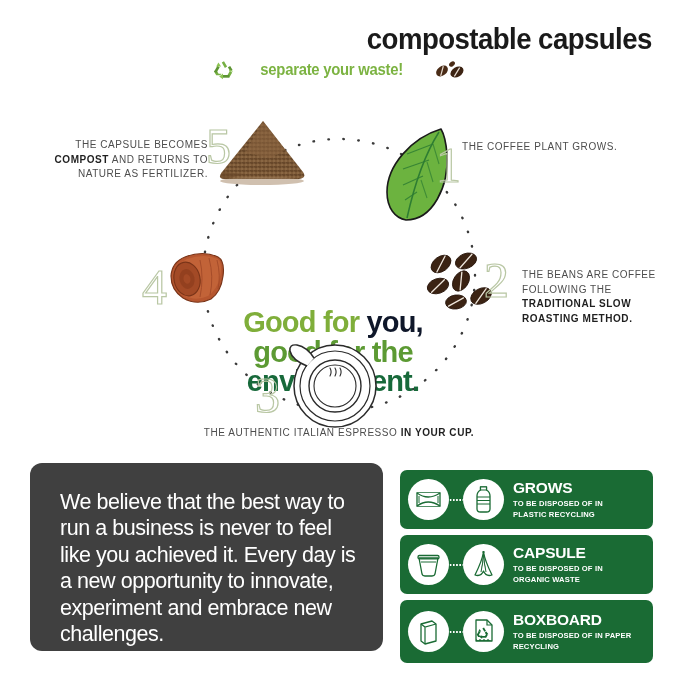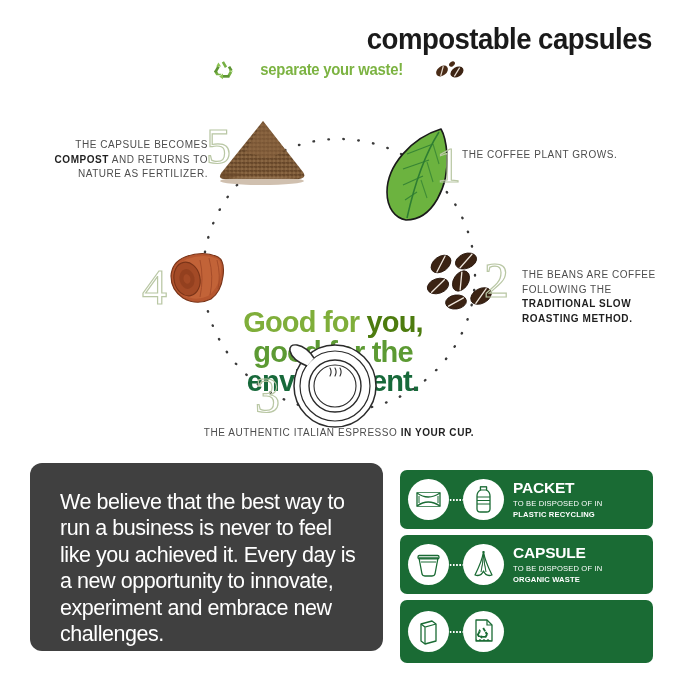--- a/index.html
+++ b/index.html
@@ -32,21 +32,21 @@
   
   .cycle { position:absolute; top:100px; left:0; width:679px; height:350px; }
   .cycle svg.dots { position:absolute; inset:0; }
 
   .center-quote {
     position:absolute; left:228px; top:208px; width:210px;
     text-align:center; line-height:1.02;
     font-weight:700; letter-spacing:-0.8px;
   }
   .cq1 { font-size:29px; color:#7fae3a; }
-  .cq1 .dark { color:#4d7c0f; }
+  .cq1 .dark { color:#0f172a; }
   .cq2 { font-size:29px; color:#5c9a33; }
   .cq3 { font-size:29px; color:#17693a; }
 
   .num {
     position:absolute; font-size:50px; font-weight:400;
     color:transparent;
     -webkit-text-stroke:1.2px #b9c7a4;
     font-family:"Liberation Serif", serif;
     line-height:1;
   }
@@ -88,21 +88,21 @@
   .card-txt { margin-left:9px; color:#ffffff; }
   .card-title {
     font-size:15.5px; font-weight:700; letter-spacing:-0.2px; line-height:1;
     transform:scaleX(0.93); transform-origin:left center;
   }
   .card-sub {
     font-size:7.6px; font-weight:700; letter-spacing:0.15px; line-height:1.35;
     margin-top:2px;
   }
   .card-sub b { font-weight:700; }
-  .card-sub .reg { font-weight:400; }
+  .card-sub .reg { font-weight:700; }
 </style>
 </head>
 <body>
 
 <div id="page">
 
   <div class="header">
     <div class="title">compostable capsules</div>
     <div class="subline">
       <span class="recycle-icon">
@@ -168,21 +168,21 @@
 
     <div class="art" style="left:381px; top:24px;">
       <svg width="72" height="100" viewBox="0 0 72 100">
         <path d="M60 5 C30 14 6 42 6 68 C6 84 14 94 25 96 C52 96 68 62 66 30 C65 18 63 10 60 5 Z" fill="#6cb33f" stroke="#1a1a1a" stroke-width="1.6" stroke-linejoin="round"></path>
         <path d="M58 8 C44 30 34 58 26 94" stroke="#2e7d32" stroke-width="1.5" fill="none"></path>
         <path d="M52 20 L26 30 M48 36 L22 45 M42 52 L22 61 M36 68 L24 76" stroke="#2e7d32" stroke-width="1.1" fill="none" opacity="0.85"></path>
         <path d="M52 20 L58 40 M46 38 L52 58 M40 56 L46 74" stroke="#2e7d32" stroke-width="1.1" fill="none" opacity="0.7"></path>
       </svg>
     </div>
     <div class="num" style="left:436px; top:40px;">1</div>
-    <div class="cap-label" style="left:462px; top:48px; width:190px; text-align:left;">
+    <div class="cap-label" style="left:462px; top:40px; width:190px; text-align:left;">
       <span>THE COFFEE PLANT GROWS.</span>
     </div>
 
     <div class="art" style="left:424px; top:148px;">
       <svg width="80" height="72" viewBox="0 0 80 72">
         <g fill="#3b2313" stroke="#241208" stroke-width="0.8">
           <ellipse cx="17" cy="16" rx="11" ry="7.4" transform="rotate(-36 17 16)"></ellipse>
           <ellipse cx="42" cy="13" rx="11" ry="7.4" transform="rotate(-22 42 13)"></ellipse>
           <ellipse cx="14" cy="38" rx="11" ry="7.4" transform="rotate(-18 14 38)"></ellipse>
           <ellipse cx="37" cy="33" rx="11" ry="7.4" transform="rotate(-58 37 33)"></ellipse>
@@ -257,21 +257,21 @@
       </span>
       <span class="dotline"></span>
       <span class="circ">
         <svg width="31" height="31" viewBox="0 0 31 31">
           <path d="M12.5 3 L18.5 3 L18.5 6 Q22 8 22 12 L22 25 Q22 28 18.5 28 L12.5 28 Q9 28 9 25 L9 12 Q9 8 12.5 6 Z" fill="none" stroke="#1a6b34" stroke-width="1.3" stroke-linejoin="round"></path>
           <path d="M9 13 L22 13 M9 16.5 L22 16.5 M9 20 L22 20" stroke="#1a6b34" stroke-width="1"></path>
           <path d="M12.5 3 L18.5 3 L18.5 6 L12.5 6 Z" fill="#ffffff" stroke="#1a6b34" stroke-width="1.2"></path>
         </svg>
       </span>
       <span class="card-txt">
-        <span class="card-title">PACKET</span>
+        <span class="card-title">GROWS</span>
         <span class="card-sub" style="display:block;">
           <span class="reg">TO BE DISPOSED OF IN</span><br>
           <b>PLASTIC RECYCLING</b>
         </span>
       </span>
     </div>
 
     <div class="card">
       <span class="circ">
         <svg width="31" height="31" viewBox="0 0 31 31">
@@ -317,16 +317,23 @@
             <path d="M19.9 18.8 L18.2 21.6 L16.6 20.7 L18.3 17.8 Z"></path>
             <path d="M18.2 21.7 L13.7 21.7 L13.7 20 L18.2 20 Z"></path>
             <path d="M14.1 19.3 L14.1 22.8 L11.6 21 Z"></path>
             <path d="M12.6 20.9 L10.1 20.9 L8.7 18.4 L10.3 17.5 L11.6 19.8 L13.3 19.8 Z"></path>
             <path d="M8.8 18.7 L10.9 15 L12.5 15.9 L10.4 19.6 Z"></path>
             <path d="M10.2 15.4 L13.2 15.4 L11.6 12.9 Z"></path>
           </g>
           <path d="M8 23 l2 1.6 l2-1.6 l2 1.6 l2-1.6 l2 1.6 l2-1.6 l2 1.6 L24 25 L8 25 Z" fill="#1a6b34"></path>
         </svg>
       </span>
+      <span class="card-txt">
+        <span class="card-title">BOXBOARD</span>
+        <span class="card-sub" style="display:block;">
+          <span class="reg">TO BE DISPOSED OF IN </span><b>PAPER</b><br>
+          <b>RECYCLING</b>
+        </span>
+      </span>
     </div>
   </div>
 
 </div>
 
 </body></html>

